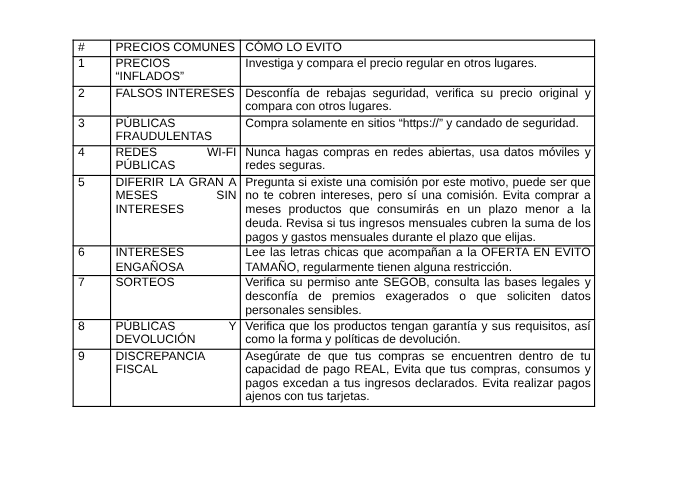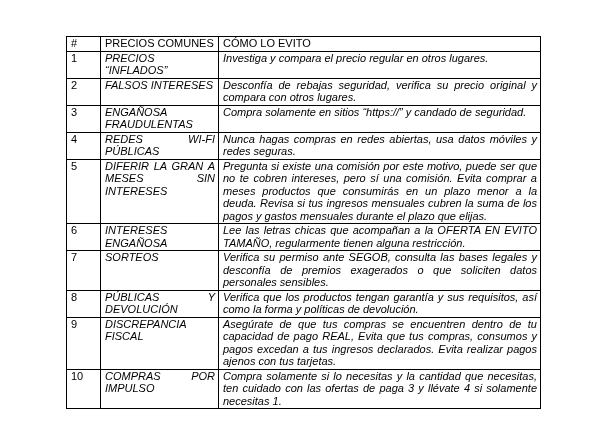--- a/index.html
+++ b/index.html
@@ -39,21 +39,20 @@
     text-align: left;
     white-space: nowrap;
   }
   td.cell-num {
     text-align: left;
   }
   td.cell-risk,
   td.cell-avoid {
     text-align: justify;
     text-align-last: left;
-    font-style: italic;
   }
   col.c-num   { width: 34px; }
   col.c-risk  { width: 118px; }
   col.c-avoid { width: 322px; }
 </style>
 </head>
 <body>
 
 <div class="page">
   <table class="risks">
@@ -75,21 +74,21 @@
           <td class="cell-risk">PRECIOS “INFLADOS”</td>
           <td class="cell-avoid">Investiga y compara el precio regular en otros lugares.</td>
         </tr>
         <tr>
           <td class="cell-num">2</td>
           <td class="cell-risk">FALSOS INTERESES</td>
           <td class="cell-avoid">Desconfía de rebajas seguridad, verifica su precio original y compara con otros lugares.</td>
         </tr>
         <tr>
           <td class="cell-num">3</td>
-          <td class="cell-risk">ENGAÑOSA FRAUDULENTAS</td>
+          <td class="cell-risk">PÚBLICAS FRAUDULENTAS</td>
           <td class="cell-avoid">Compra solamente en sitios “https://” y candado de seguridad.</td>
         </tr>
         <tr>
           <td class="cell-num">4</td>
           <td class="cell-risk">REDES WI-FI PÚBLICAS</td>
           <td class="cell-avoid">Nunca hagas compras en redes abiertas, usa datos móviles y redes seguras.</td>
         </tr>
         <tr>
           <td class="cell-num">5</td>
           <td class="cell-risk">DIFERIR LA GRAN A MESES SIN INTERESES</td>
@@ -108,20 +107,15 @@
         <tr>
           <td class="cell-num">8</td>
           <td class="cell-risk">PÚBLICAS Y DEVOLUCIÓN</td>
           <td class="cell-avoid">Verifica que los productos tengan garantía y sus requisitos, así como la forma y políticas de devolución.</td>
         </tr>
         <tr>
           <td class="cell-num">9</td>
           <td class="cell-risk">DISCREPANCIA FISCAL</td>
           <td class="cell-avoid">Asegúrate de que tus compras se encuentren dentro de tu capacidad de pago REAL, Evita que tus compras, consumos y pagos excedan a tus ingresos declarados. Evita realizar pagos ajenos con tus tarjetas.</td>
         </tr>
-        <tr>
-          <td class="cell-num">10</td>
-          <td class="cell-risk">COMPRAS POR IMPULSO</td>
-          <td class="cell-avoid">Compra solamente si lo necesitas y la cantidad que necesitas, ten cuidado con las ofertas de paga 3 y llévate 4 si solamente necesitas 1.</td>
-        </tr>
       </tbody>
   </table>
 </div>
 
 </body></html>

